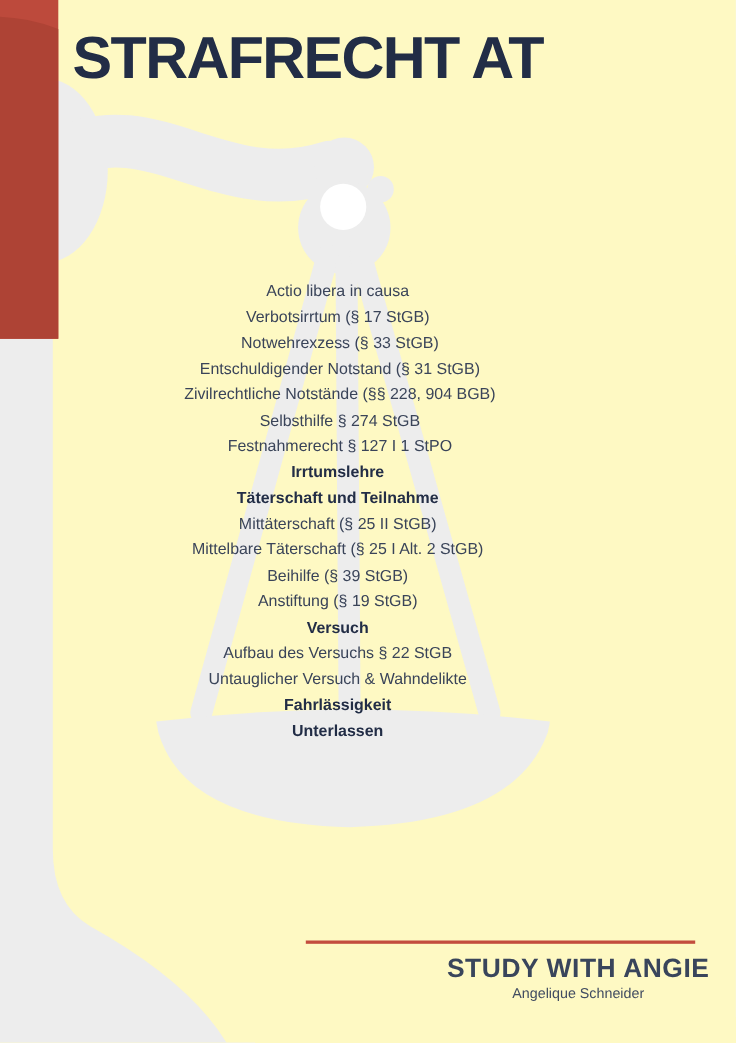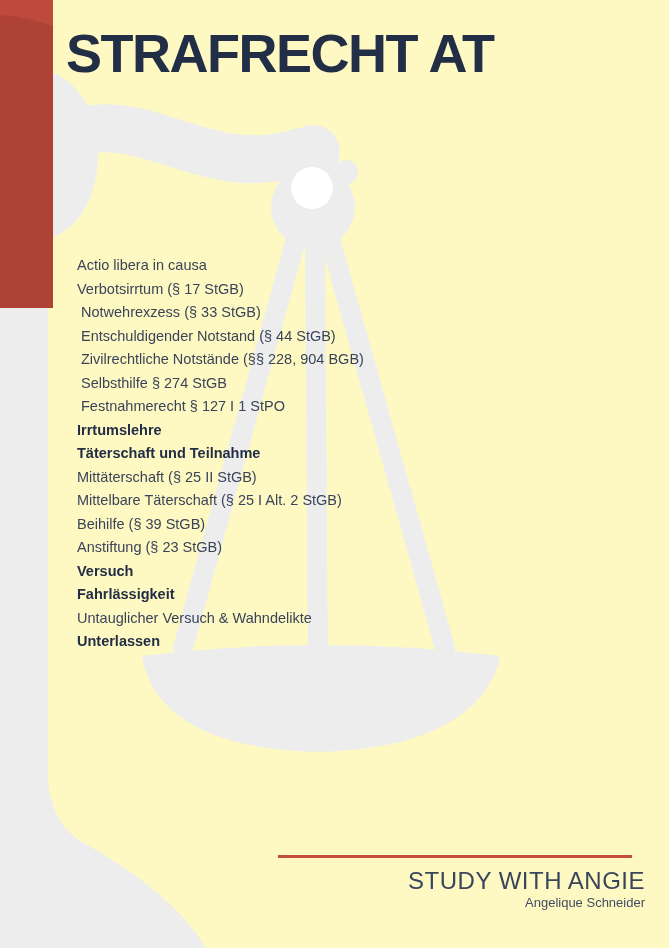--- a/index.html
+++ b/index.html
@@ -40,39 +40,41 @@
     white-space:nowrap;
   }
   .toc{
     position:absolute;left:77px;top:254px;z-index:3;
     width:460px;
   }
   .toc-item{
     font-size:14.5px;line-height:23.5px;
     color:var(--body-text);
     white-space:nowrap;
+    text-align:center;
   }
   .toc-item.indent{padding-left:4px;}
   .toc-item.bold{font-weight:700;color:var(--heading-navy);}
   .footer-line{
     position:absolute;left:278px;top:855px;width:354px;height:2.5px;
     background:var(--line-red);z-index:3;
   }
   .footer{
     position:absolute;right:24px;top:868px;z-index:3;
     text-align:right;
   }
   .brand{
-    font-size:24px;font-weight:400;letter-spacing:0.5px;
+    font-size:24px;font-weight:700;letter-spacing:0.5px;
     color:#39455b;line-height:1.1;
     white-space:nowrap;
   }
   .author{
     font-size:13px;color:#414c61;line-height:1.35;
     white-space:nowrap;
+    text-align:center;
   }
 </style>
 </head>
 <body>
 
 <div class="page">
 
   <svg class="watermark" viewBox="0 0 669 948" aria-hidden="true">
     <g fill="var(--watermark-gray)" stroke="none">
 
@@ -104,33 +106,34 @@
   </div>
 
   <h1 class="page-title">STRAFRECHT AT</h1>
 
 
   <div class="toc">
 
   <div class="toc-item">Actio libera in causa</div>
       <div class="toc-item">Verbotsirrtum (§ 17 StGB)</div>
       <div class="toc-item indent">Notwehrexzess (§ 33 StGB)</div>
-      <div class="toc-item indent">Entschuldigender Notstand (§ 44 StGB)</div>
+      <div class="toc-item indent">Entschuldigender Notstand (§ 31 StGB)</div>
       <div class="toc-item indent">Zivilrechtliche Notstände (§§ 228, 904 BGB)</div>
       <div class="toc-item indent">Selbsthilfe § 274 StGB</div>
       <div class="toc-item indent">Festnahmerecht § 127 I 1 StPO</div>
       <div class="toc-item bold">Irrtumslehre</div>
       <div class="toc-item bold">Täterschaft und Teilnahme</div>
       <div class="toc-item">Mittäterschaft (§ 25 II StGB)</div>
       <div class="toc-item">Mittelbare Täterschaft (§ 25 I Alt. 2 StGB)</div>
       <div class="toc-item">Beihilfe (§ 39 StGB)</div>
-      <div class="toc-item">Anstiftung (§ 23 StGB)</div>
+      <div class="toc-item">Anstiftung (§ 19 StGB)</div>
       <div class="toc-item bold">Versuch</div>
+      <div class="toc-item">Aufbau des Versuchs § 22 StGB</div>
+      <div class="toc-item">Untauglicher Versuch &amp; Wahndelikte</div>
       <div class="toc-item bold">Fahrlässigkeit</div>
-      <div class="toc-item">Untauglicher Versuch &amp; Wahndelikte</div>
       <div class="toc-item bold">Unterlassen</div>
     </div>
 
   <div class="footer-line"></div>
 
   <div class="footer">
     <div class="brand">STUDY WITH ANGIE</div>
     <div class="author">Angelique Schneider</div>
   </div>
 

